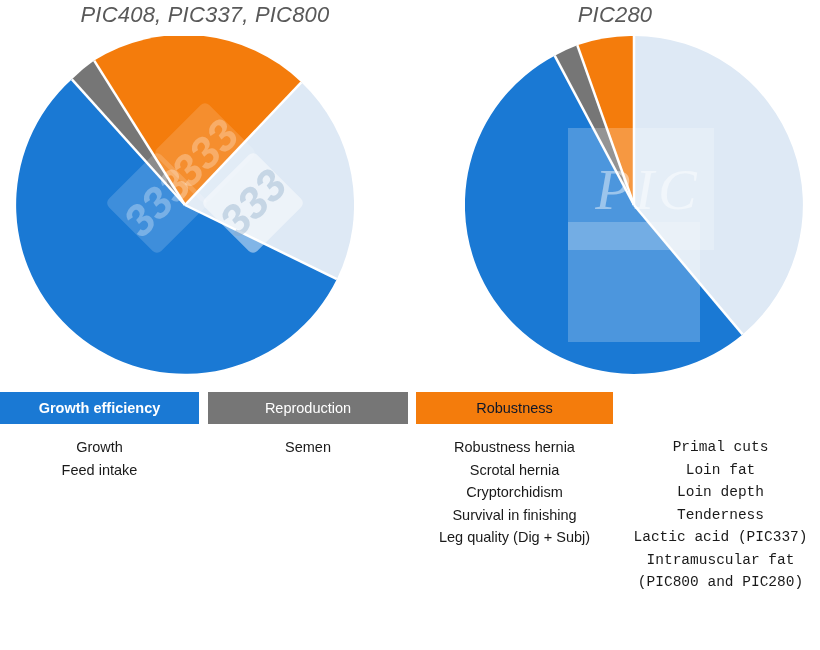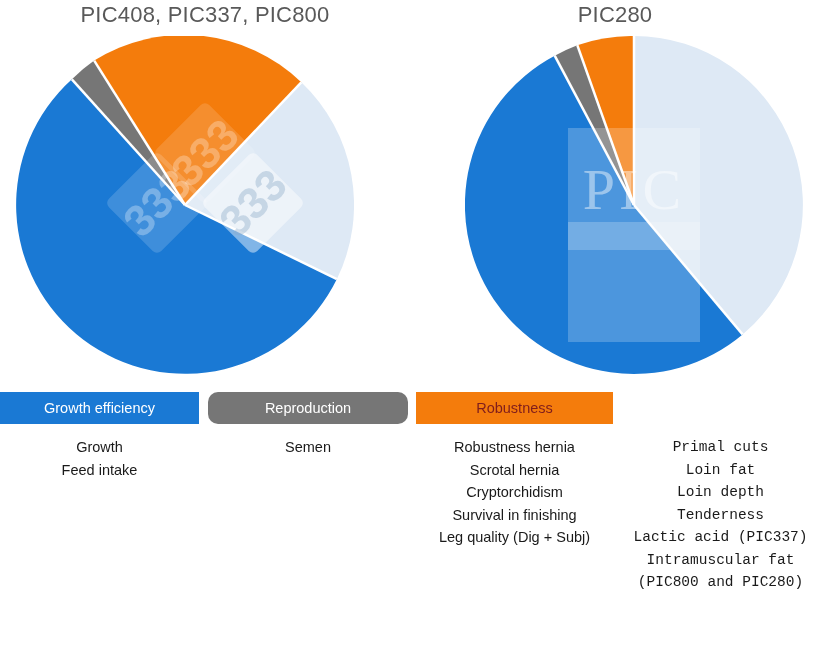--- a/index.html
+++ b/index.html
@@ -11,20 +11,21 @@
     height: 650px;
     background: #ffffff;
     font-family: "Liberation Sans", sans-serif;
     overflow: hidden;
     position: relative;
   }
   .charts-row {
     position: relative;
     width: 820px;
     height: 382px;
+    font-style: italic;
   }
   .chart-block {
     position: absolute;
     top: 0;
     width: 410px;
     height: 382px;
   }
   .chart-block.left  { left: 0; }
   .chart-block.right { left: 410px; }
 
@@ -77,20 +78,21 @@
     height: 122px;
     background: rgba(255,255,255,0.22);
     color: rgba(255,255,255,0.45);
     font-family: "Liberation Serif", serif;
     font-size: 58px;
     letter-spacing: 4px;
     display: flex;
     align-items: center;
     justify-content: center;
     pointer-events: none;
+    padding-left: 14px;
   }
   .wm-pic-box {
     position: absolute;
     left: 103px;
     top: 186px;
     width: 132px;
     height: 120px;
     background: rgba(255,255,255,0.22);
     pointer-events: none;
   }
@@ -186,27 +188,27 @@
           <line x1="169" y1="169" x2="112.3" y2="9.2"></line>
         </g>
       </svg>
       <div class="wm-pic">PIC</div>
       <div class="wm-pic-box"></div>
     </div>
   </div>
 </div>
 
 <div class="legend-row">
-  <div class="legend-chip" id="chip0" style="left: 0px; width: 199px; background: rgb(26, 121, 212); color: rgb(255, 255, 255);">
+  <div class="legend-chip" id="chip0" style="left: 0px; width: 199px; background: rgb(26, 121, 212); color: rgb(255, 255, 255); font-weight: bold;">
     <span>Growth efficiency</span>
   </div>
-  <div class="legend-chip" id="chip1" style="left: 208px; width: 200px; background: rgb(118, 118, 118); color: rgb(255, 255, 255); border-radius: 10px;">
+  <div class="legend-chip" id="chip1" style="left: 208px; width: 200px; background: rgb(118, 118, 118); color: rgb(255, 255, 255);">
     <span>Reproduction</span>
   </div>
-  <div class="legend-chip" id="chip2" style="left: 416px; width: 197px; background: rgb(244, 124, 12); color: #7f1d1d;">
+  <div class="legend-chip" id="chip2" style="left: 416px; width: 197px; background: rgb(244, 124, 12); color: #0f172a;">
     <span>Robustness</span>
   </div>
 </div>
 
 <div class="traits-row">
   <div class="trait-col" id="col0" style="left:0px;width:199px;">
       <div class="trait-line">Growth</div>
       <div class="trait-line">Feed intake</div>
     </div>
   <div class="trait-col" id="col1" style="left:208px;width:200px;">

